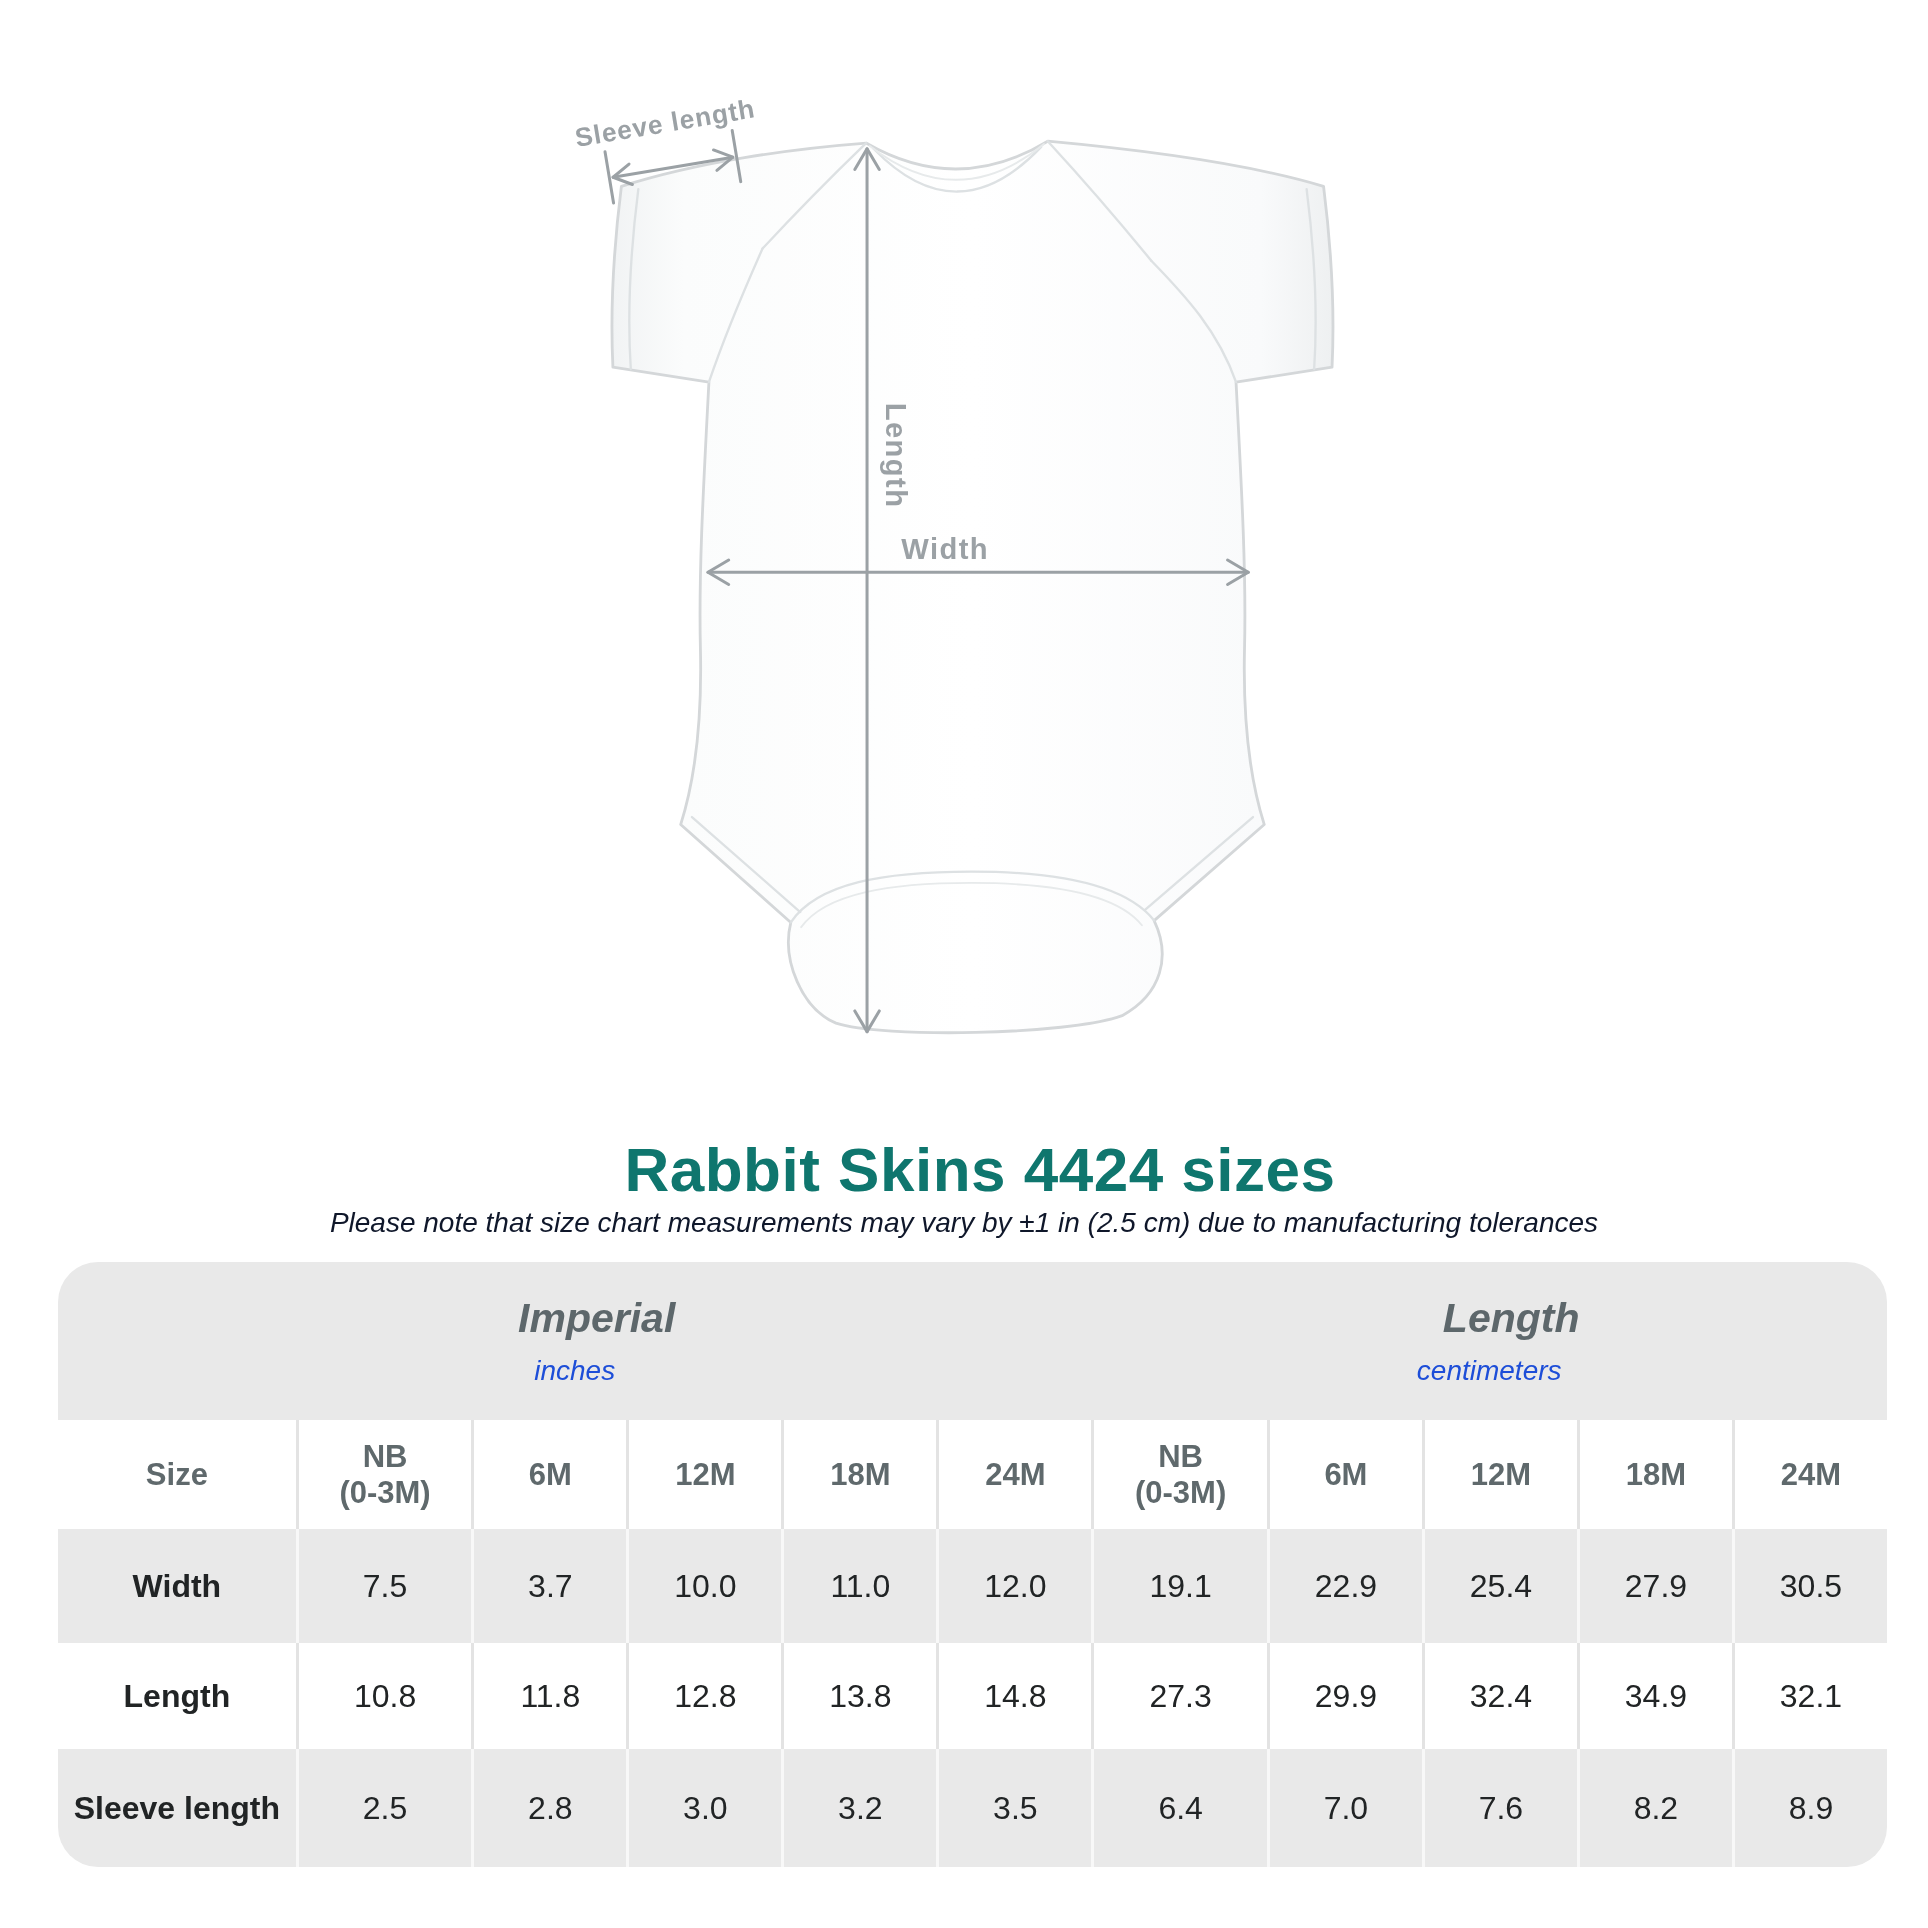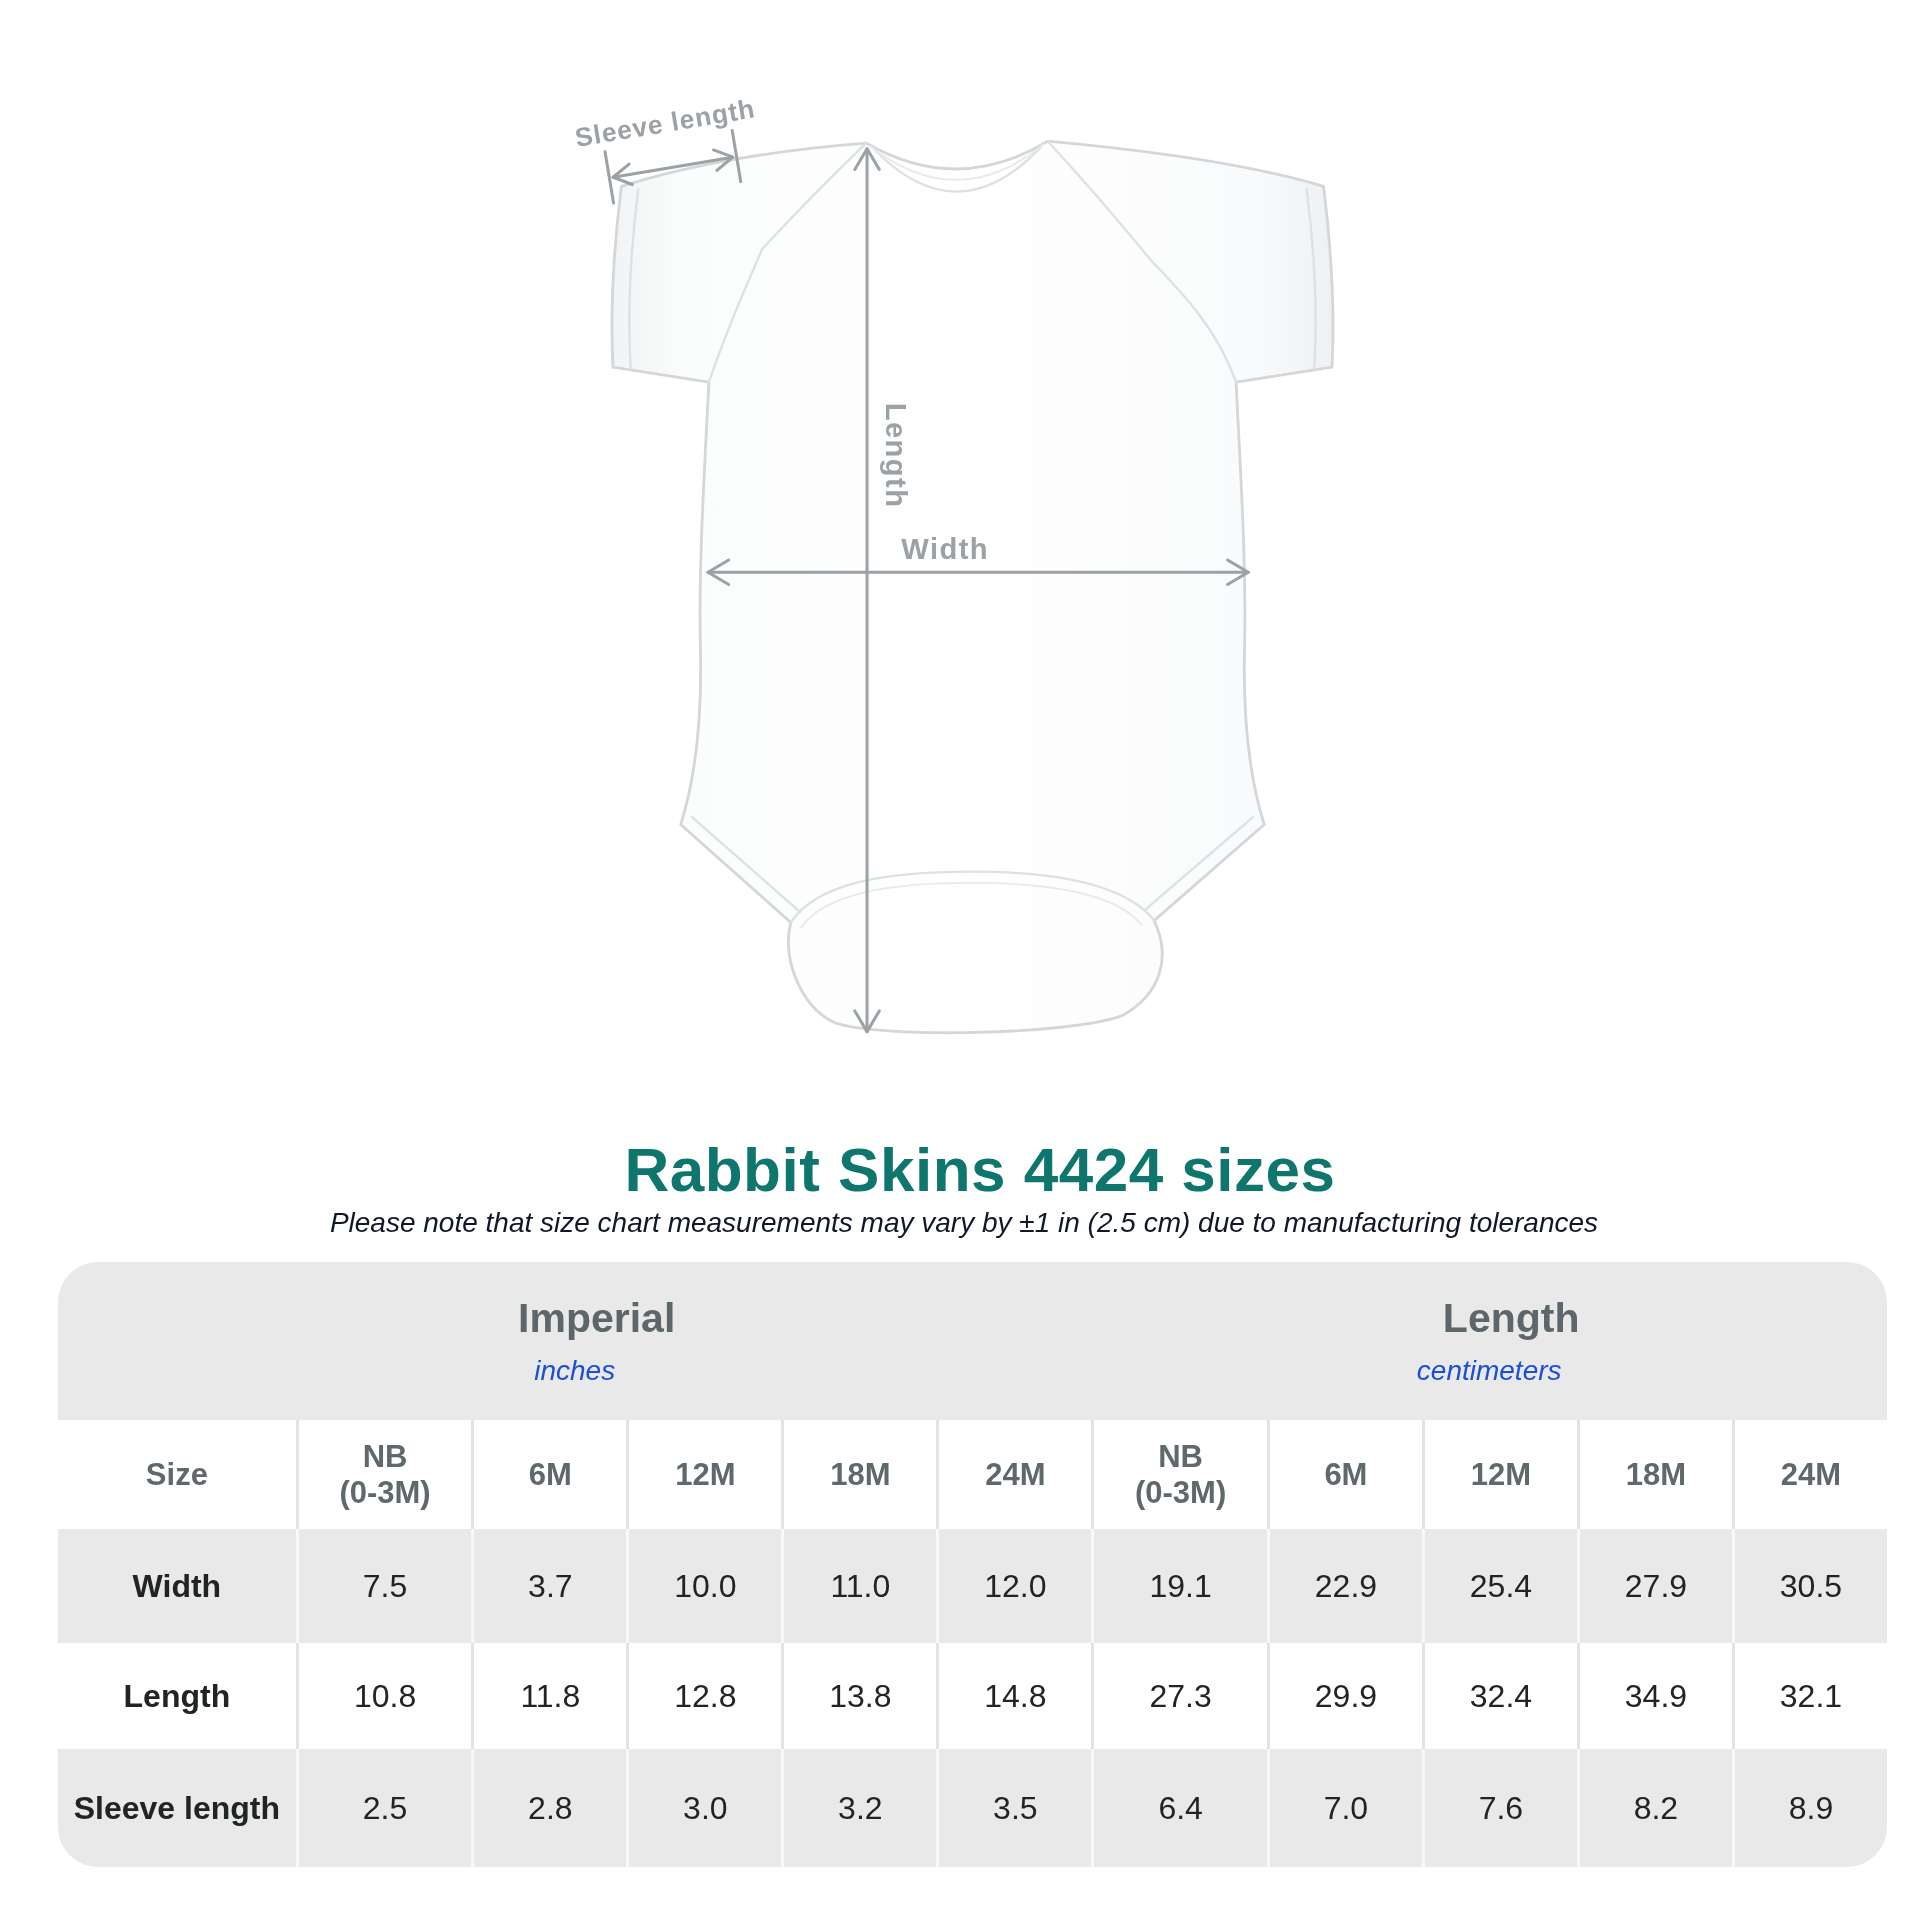--- a/index.html
+++ b/index.html
@@ -26,21 +26,21 @@
   }
   
   .table-wrap{
     position:absolute;left:58px;top:1262px;width:1829px;height:605px;
     border-radius:40px;overflow:hidden;background:#ffffff;
   }
   table{width:100%;height:100%;border-collapse:separate;border-spacing:0;table-layout:fixed;}
   col.c-size{width:13%;} col.c-nb{width:9.6%;} col.c-std{width:8.475%;}
   td{padding:0;text-align:center;vertical-align:middle;}
   tr.band td{background:#e9e9e9;height:158px;}
-  .sec-label{font-size:41px;font-weight:700;color:#5d676b;line-height:1.2;padding-left:44px;}
+  .sec-label{font-size:41px;font-weight:700;font-style:italic;color:#5d676b;line-height:1.2;padding-left:44px;}
   .sec-unit{font-size:28px;font-style:italic;color:#1d4ed8;line-height:1.2;margin-top:11px;}
   tr.hdr td{height:109px;background:#ffffff;border-left:3.8px solid #e3e3e3;
             color:#5f696c;font-weight:700;font-size:31px;}
   tr.hdr td:first-child{border-left:none;}
   .hline{line-height:1.15;}
   tr.r td{font-size:32px;color:#212425;border-left:3.8px solid;}
   tr.r td:first-child{border-left:none;}
   tr.gray td{background:#e9e9e9;border-left-color:#f8f8f8;}
   tr.white td{background:#ffffff;border-left-color:#e3e3e3;}
   tr.rh-w td{height:114px;} tr.rh-l td{height:106px;} tr.rh-s td{height:118px;}

